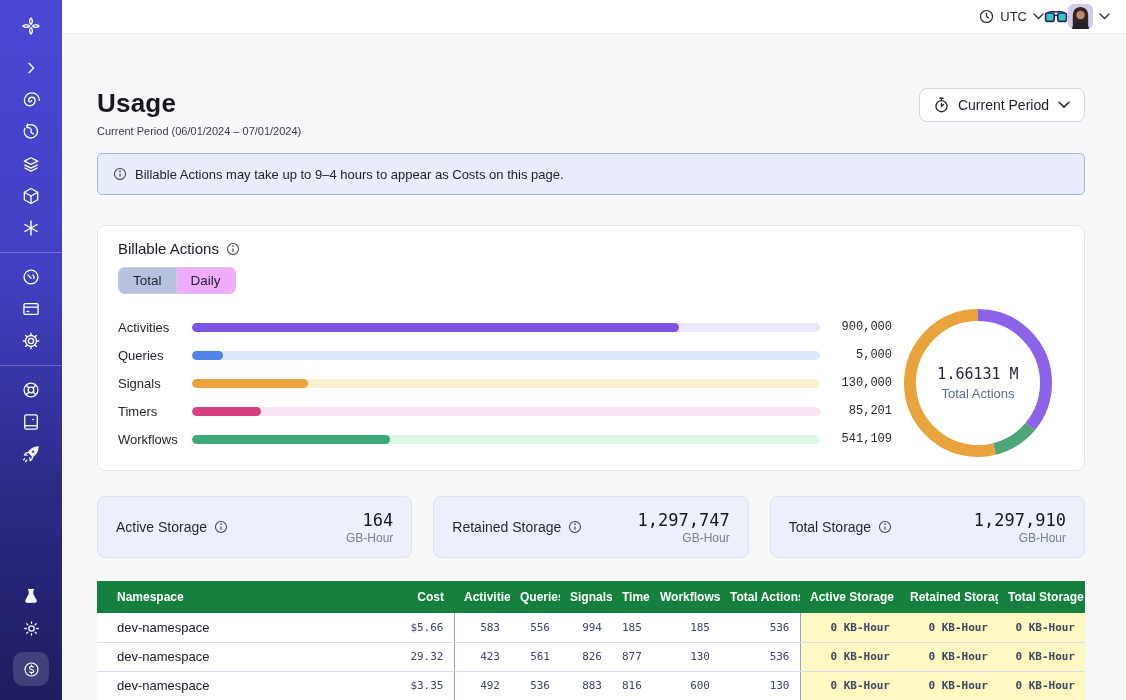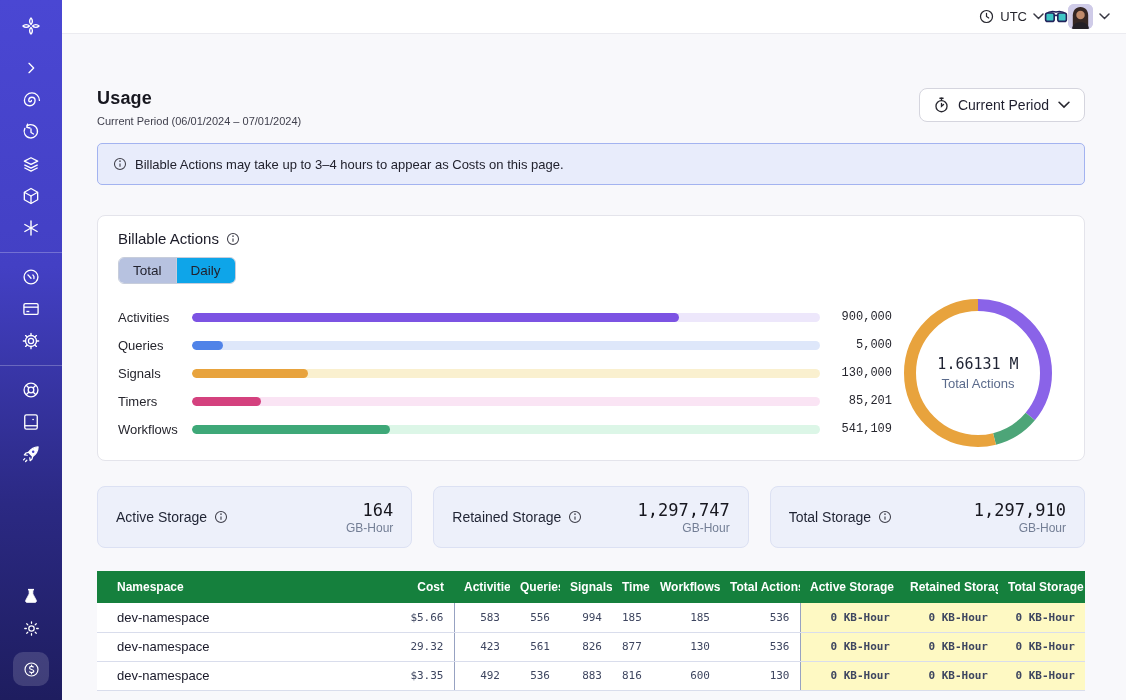--- a/index.html
+++ b/index.html
@@ -23,33 +23,33 @@
     border-bottom:1px solid #ebebf0; display:flex; align-items:center; justify-content:flex-end;
     padding-right:16px; z-index:4; }
   .tz { display:flex; align-items:center; gap:6px; font-size:13px; color:#26262e; cursor:pointer; }
   .glasses-btn { display:flex; align-items:center; cursor:pointer; }
   .avatar-wrap { display:flex; align-items:center; gap:6px; cursor:pointer; }
   .avatar { width:25px; height:25px; border-radius:6px; overflow:hidden; background:#cfcbe8; }
 
   
   .main { position:absolute; left:62px; top:34px; right:0; bottom:0; padding:0 41px 0 35px; overflow:hidden; }
   .page-head { margin-top:54px; display:flex; justify-content:space-between; align-items:flex-start; }
-  .page-title { font-size:18px; font-weight:700; color:#17171f; letter-spacing:.2px; }
+  .page-title { font-size:26px; font-weight:700; color:#17171f; letter-spacing:.2px; }
   .page-sub { margin-top:6px; font-size:11px; color:#3f3f4c; }
   .period-btn { display:flex; align-items:center; gap:9px; background:#fff; border:1px solid #d5d5de;
     border-radius:8px; padding:8px 14px; font-size:14px; color:#1f1f2e; cursor:pointer; }
 
   .banner { margin-top:16px; background:#e8ecfb; border:1px solid #a3b3f0; border-radius:5px;
     height:42px; display:flex; align-items:center; gap:8px; padding:0 15px; font-size:13px; color:#22222e; }
 
   
   .card { margin-top:30px; background:#fff; border:1px solid #e4e4eb; border-radius:8px; padding:14px 20px 12px; }
   .card-title-row { display:flex; align-items:center; gap:7px; font-size:15px; color:#1b1b28; }
   .tabs { margin-top:10px; display:inline-flex; border:1px solid #c7cddb; border-radius:6px; overflow:hidden; }
-  .tab { padding:5px 14px; font-size:13.5px; color:#22222e; background:#0ea5e9; cursor:pointer; }
+  .tab { padding:5px 14px; font-size:13.5px; color:#22222e; background:#f0abfc; cursor:pointer; }
   .tab.active { background:#b7c2e0; }
   .tab + .tab { border-left:1px solid #c7cddb; }
 
   .billable-body { display:flex; align-items:center; margin-top:14px; }
   .bars { flex:1; }
   .bar-row { display:flex; align-items:center; height:28px; }
   .bar-label { width:66px; font-size:13px; color:#26262e; flex:none; }
   .bar-track { flex:1; height:9px; border-radius:5px; margin:0 8px; overflow:hidden; }
   .bar-fill { height:9px; border-radius:5px; }
   .bar-value { width:64px; text-align:right; font-size:12px; color:#26262e; flex:none;
@@ -258,21 +258,21 @@
         </svg>
     </button>
   </div>
 
   <div class="banner">
     <span class="info-ic"><svg width="14" height="14" viewBox="0 0 16 16" style="vertical-align:-2px">
           <circle cx="8" cy="8" r="6.3" fill="none" stroke="#3f3f4a" stroke-width="1.2"></circle>
           <line x1="8" y1="7.3" x2="8" y2="11.2" stroke="#3f3f4a" stroke-width="1.3"></line>
           <circle cx="8" cy="4.8" r=".95" fill="#3f3f4a"></circle>
         </svg></span>
-    <span>Billable Actions may take up to 3–4 hours to appear as Costs on this page.</span>
+    <span>Billable Actions may take up to 9–4 hours to appear as Costs on this page.</span>
   </div>
 
   <div class="card">
     <div class="card-title-row">
       <span>Billable Actions</span>
       <span class="info-ic"><svg width="14" height="14" viewBox="0 0 16 16" style="vertical-align:-2px">
             <circle cx="8" cy="8" r="6.3" fill="none" stroke="#3f3f4a" stroke-width="1.2"></circle>
             <line x1="8" y1="7.3" x2="8" y2="11.2" stroke="#3f3f4a" stroke-width="1.3"></line>
             <circle cx="8" cy="4.8" r=".95" fill="#3f3f4a"></circle>
           </svg></span>

